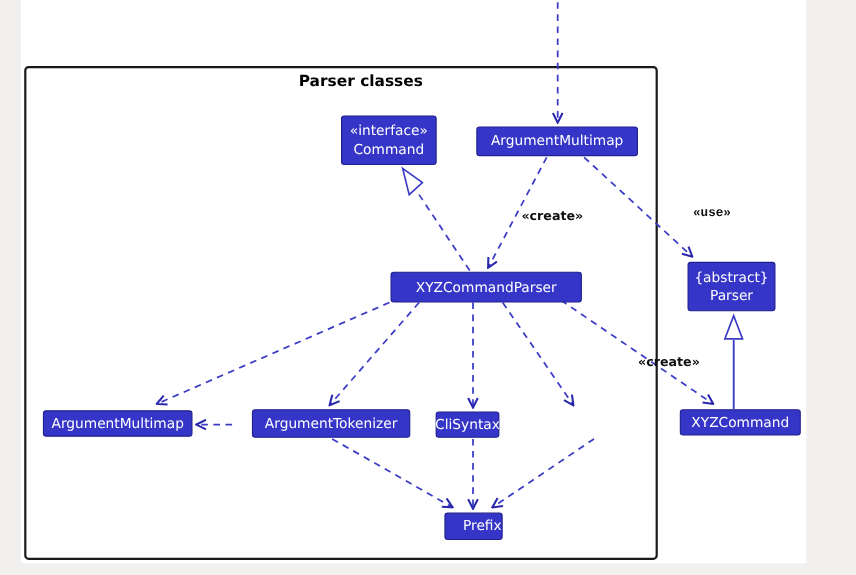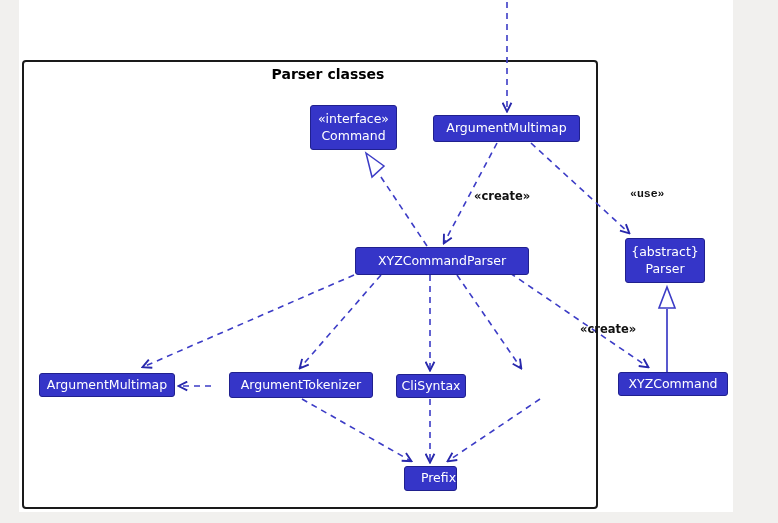--- a/index.html
+++ b/index.html
@@ -50,21 +50,21 @@
     align-items:center;justify-content:center;
     text-align:center;
     white-space:nowrap;
   }
   .n-parser{left:310px;top:105px;width:87px;height:45px;}
   .n-abp{left:433px;top:115px;width:147px;height:27px;}
   .n-xcp{left:355px;top:247px;width:174px;height:28px;}
   .n-cmd{left:625px;top:238px;width:80px;height:45px;}
   .n-am{left:39px;top:373px;width:136px;height:24px;}
   .n-at{left:213px;top:372px;width:144px;height:26px;margin-left:16px;}
-  .n-cs{left:396px;top:374px;width:70px;height:24px;}
+  .n-cs{left:396px;top:374px;width:58px;height:24px;}
   .n-pu{left:507px;top:372px;width:73px;height:26px;}
   .n-xc{left:618px;top:372px;width:110px;height:24px;}
   .n-pre{left:404px;top:466px;width:53px;height:25px;padding-left:16px;}
   .lbl{
     position:absolute;
     font-size:11.5px;font-weight:bold;
     color:var(--label-color,#111111);
     white-space:nowrap;
   }
   .lbl-create-top{left:474px;top:189px;}

